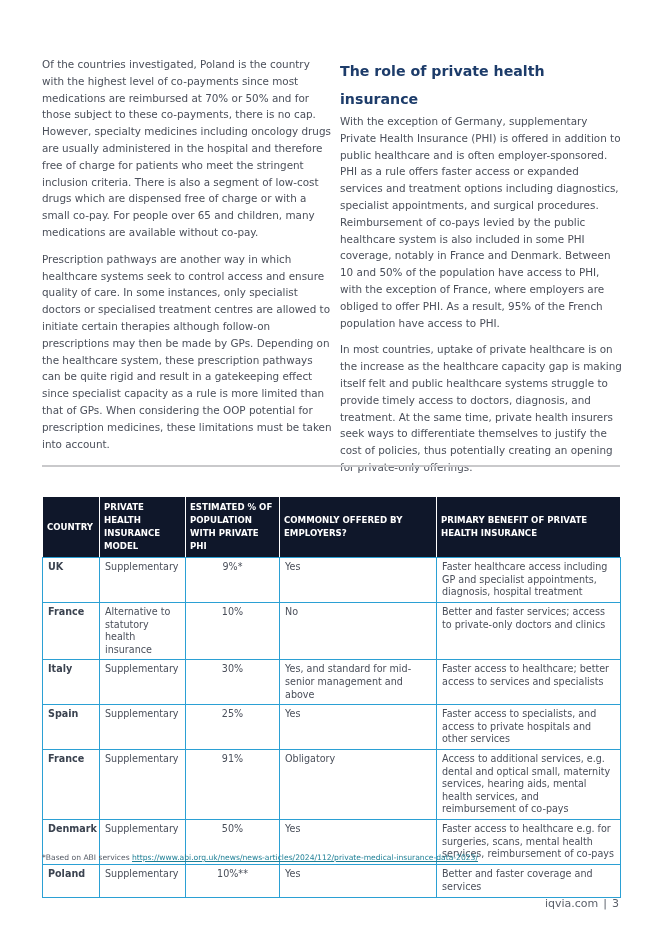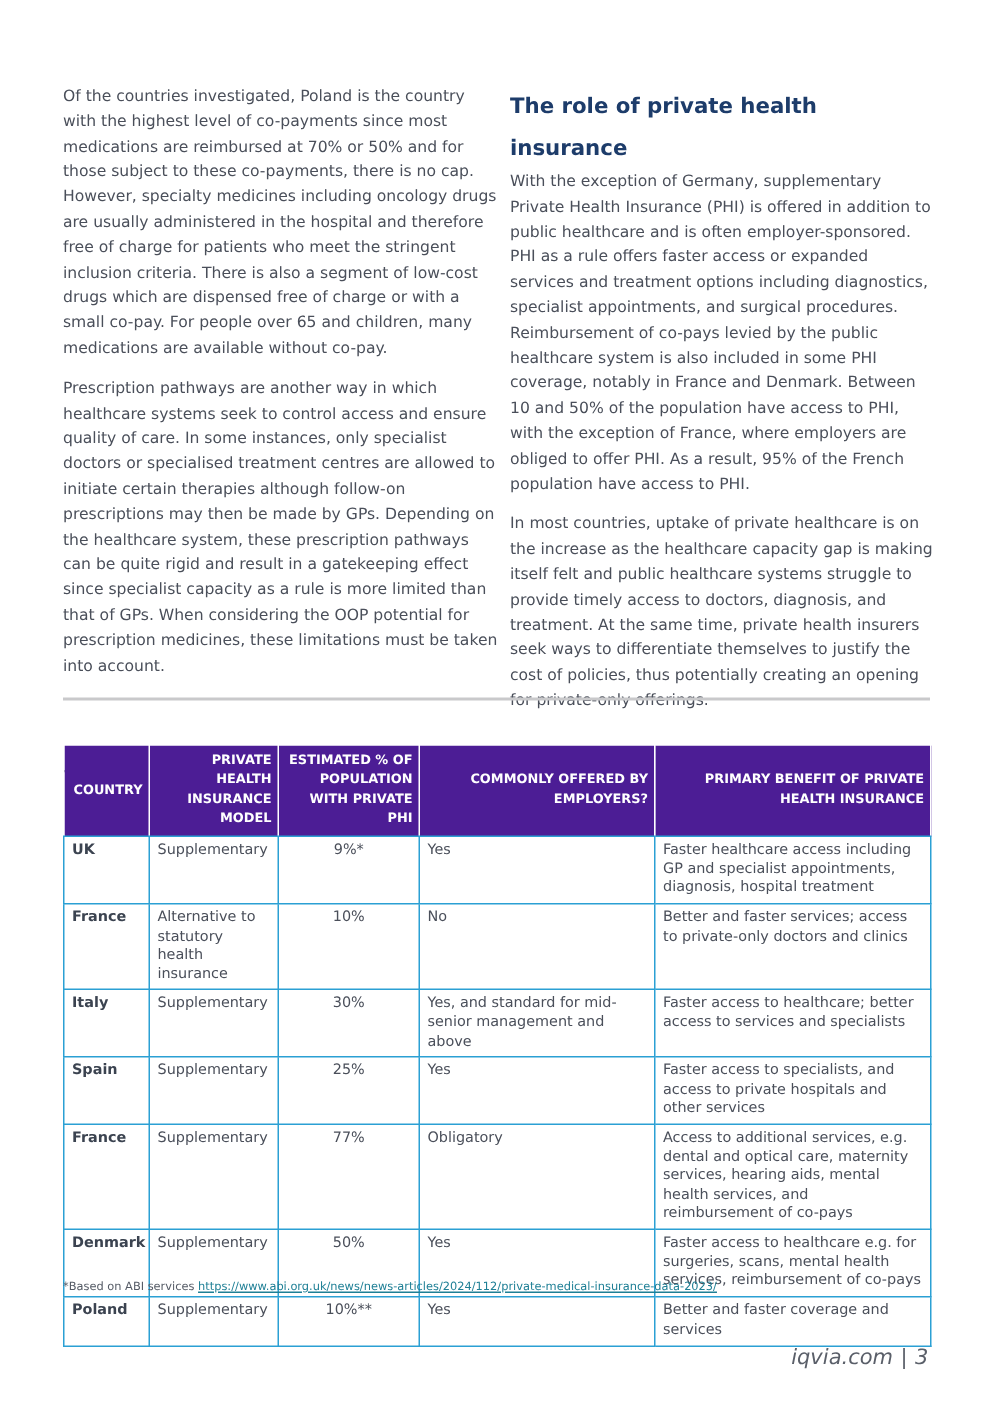--- a/index.html
+++ b/index.html
@@ -5,32 +5,32 @@
     html, body { margin: 0; padding: 0; background: #ffffff; }
     body { width: 662px; height: 936px; position: relative; font-family: "DejaVu Sans", sans-serif; color: #4a4f5a; }
     .col { position: absolute; top: 56px; width: 290px; }
     .col-left { left: 42px; }
     .col-right { left: 340px; width: 282px; }
     .para { font-size: 10.4px; line-height: 16.8px; margin: 0 0 10px 0; color: #4a4f5a; }
     .section-title { font-size: 14.2px; font-weight: bold; color: #1d3c6a; margin: 1px 0 0 0; line-height: 28px; }
     .divider { position: absolute; left: 42px; top: 465px; width: 578px; height: 0; border-top: 2px solid #c9c9cb; }
     .table-title { position: absolute; left: 42px; top: 475px; font-size: 11px; font-weight: bold; color: #3b4350; margin-top: 36px; }
     table.phi { position: absolute; left: 42px; top: 496px; width: 578px; border-collapse: collapse; table-layout: fixed; }
-    table.phi th { background: #4c1d95; color: #ffffff; font-size: 8.6px; font-weight: bold; text-transform: uppercase; text-align: right; padding: 4px 4px; line-height: 13px; border: 1px solid #ffffff; border-bottom: 1px solid #2ba0d4; height: 36px; }
+    table.phi th { background: #0f172a; color: #ffffff; font-size: 8.6px; font-weight: bold; text-transform: uppercase; text-align: left; padding: 4px 4px; line-height: 13px; border: 1px solid #ffffff; border-bottom: 1px solid #2ba0d4; height: 36px; }
     table.phi td { font-size: 9.6px; line-height: 12.6px; color: #4a4f5a; vertical-align: top; padding: 3px 5px 3px 5px; border: 1.2px solid #2ba0d4; }
     table.phi td.country { font-weight: bold; color: #3b4350; }
     table.phi td.pct { text-align: center; }
     table.phi tr.row-h44 td { height: 38px; }
     table.phi tr.row-h26 td { height: 25px; }
     table.phi tr.row-h64 td { height: 63px; }
     table.phi tr.row-h39 td { height: 38px; }
     table.phi tr.row-h28 td { height: 26px; }
     .footnotes { position: absolute; left: 42px; top: 851px; font-size: 7.6px; color: #555b66; line-height: 13px; }
     .footnotes a { color: #1e7f95; text-decoration: underline; }
-    .footer { position: absolute; right: 43px; top: 897px; font-size: 14px; color: #5a5f69; font-style: italic; }
+    .footer { position: absolute; right: 43px; top: 897px; font-size: 11px; color: #5a5f69; }
     .footer .sep { margin: 0 5px; }
   </style>
 </head>
 <body>
 
 <div class="col col-left">
   <p class="para">Of the countries investigated, Poland is the country with the highest level of co-payments since most medications are reimbursed at 70% or 50% and for those subject to these co-payments, there is no cap. However, specialty medicines including oncology drugs are usually administered in the hospital and therefore free of charge for patients who meet the stringent inclusion criteria. There is also a segment of low-cost drugs which are dispensed free of charge or with a small co-pay. For people over 65 and children, many medications are available without co-pay.</p>
   <p class="para">Prescription pathways are another way in which healthcare systems seek to control access and ensure quality of care. In some instances, only specialist doctors or specialised treatment centres are allowed to initiate certain therapies although follow-on prescriptions may then be made by GPs. Depending on the healthcare system, these prescription pathways can be quite rigid and result in a gatekeeping effect since specialist capacity as a rule is more limited than that of GPs. When considering the OOP potential for prescription medicines, these limitations must be taken into account.</p>
 </div>
 
@@ -86,23 +86,23 @@
     <tr class="row-h26">
       <td class="country">Spain</td>
       <td>Supplementary</td>
       <td class="pct">25%</td>
       <td>Yes</td>
       <td>Faster access to specialists, and access to private hospitals and other services</td>
     </tr>
     <tr class="row-h64">
       <td class="country">France</td>
       <td>Supplementary</td>
-      <td class="pct">77%</td>
+      <td class="pct">91%</td>
       <td>Obligatory</td>
-      <td>Access to additional services, e.g. dental and optical care, maternity services, hearing aids, mental health services, and reimbursement of co-pays</td>
+      <td>Access to additional services, e.g. dental and optical small, maternity services, hearing aids, mental health services, and reimbursement of co-pays</td>
     </tr>
     <tr class="row-h39">
       <td class="country">Denmark</td>
       <td>Supplementary</td>
       <td class="pct">50%</td>
       <td>Yes</td>
       <td>Faster access to healthcare e.g. for surgeries, scans, mental health services, reimbursement of co-pays</td>
     </tr>
     <tr class="row-h28">
       <td class="country">Poland</td>

